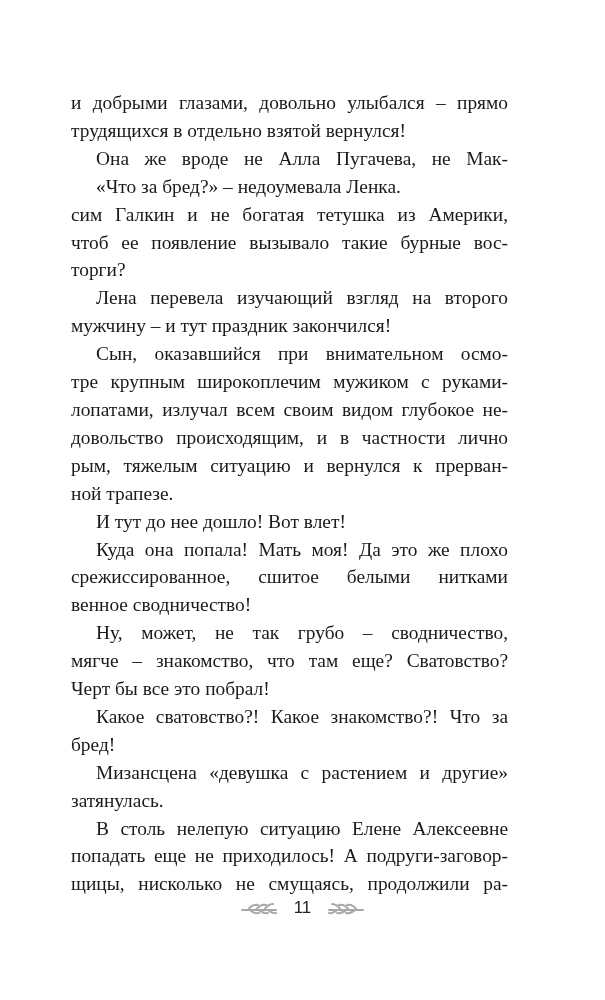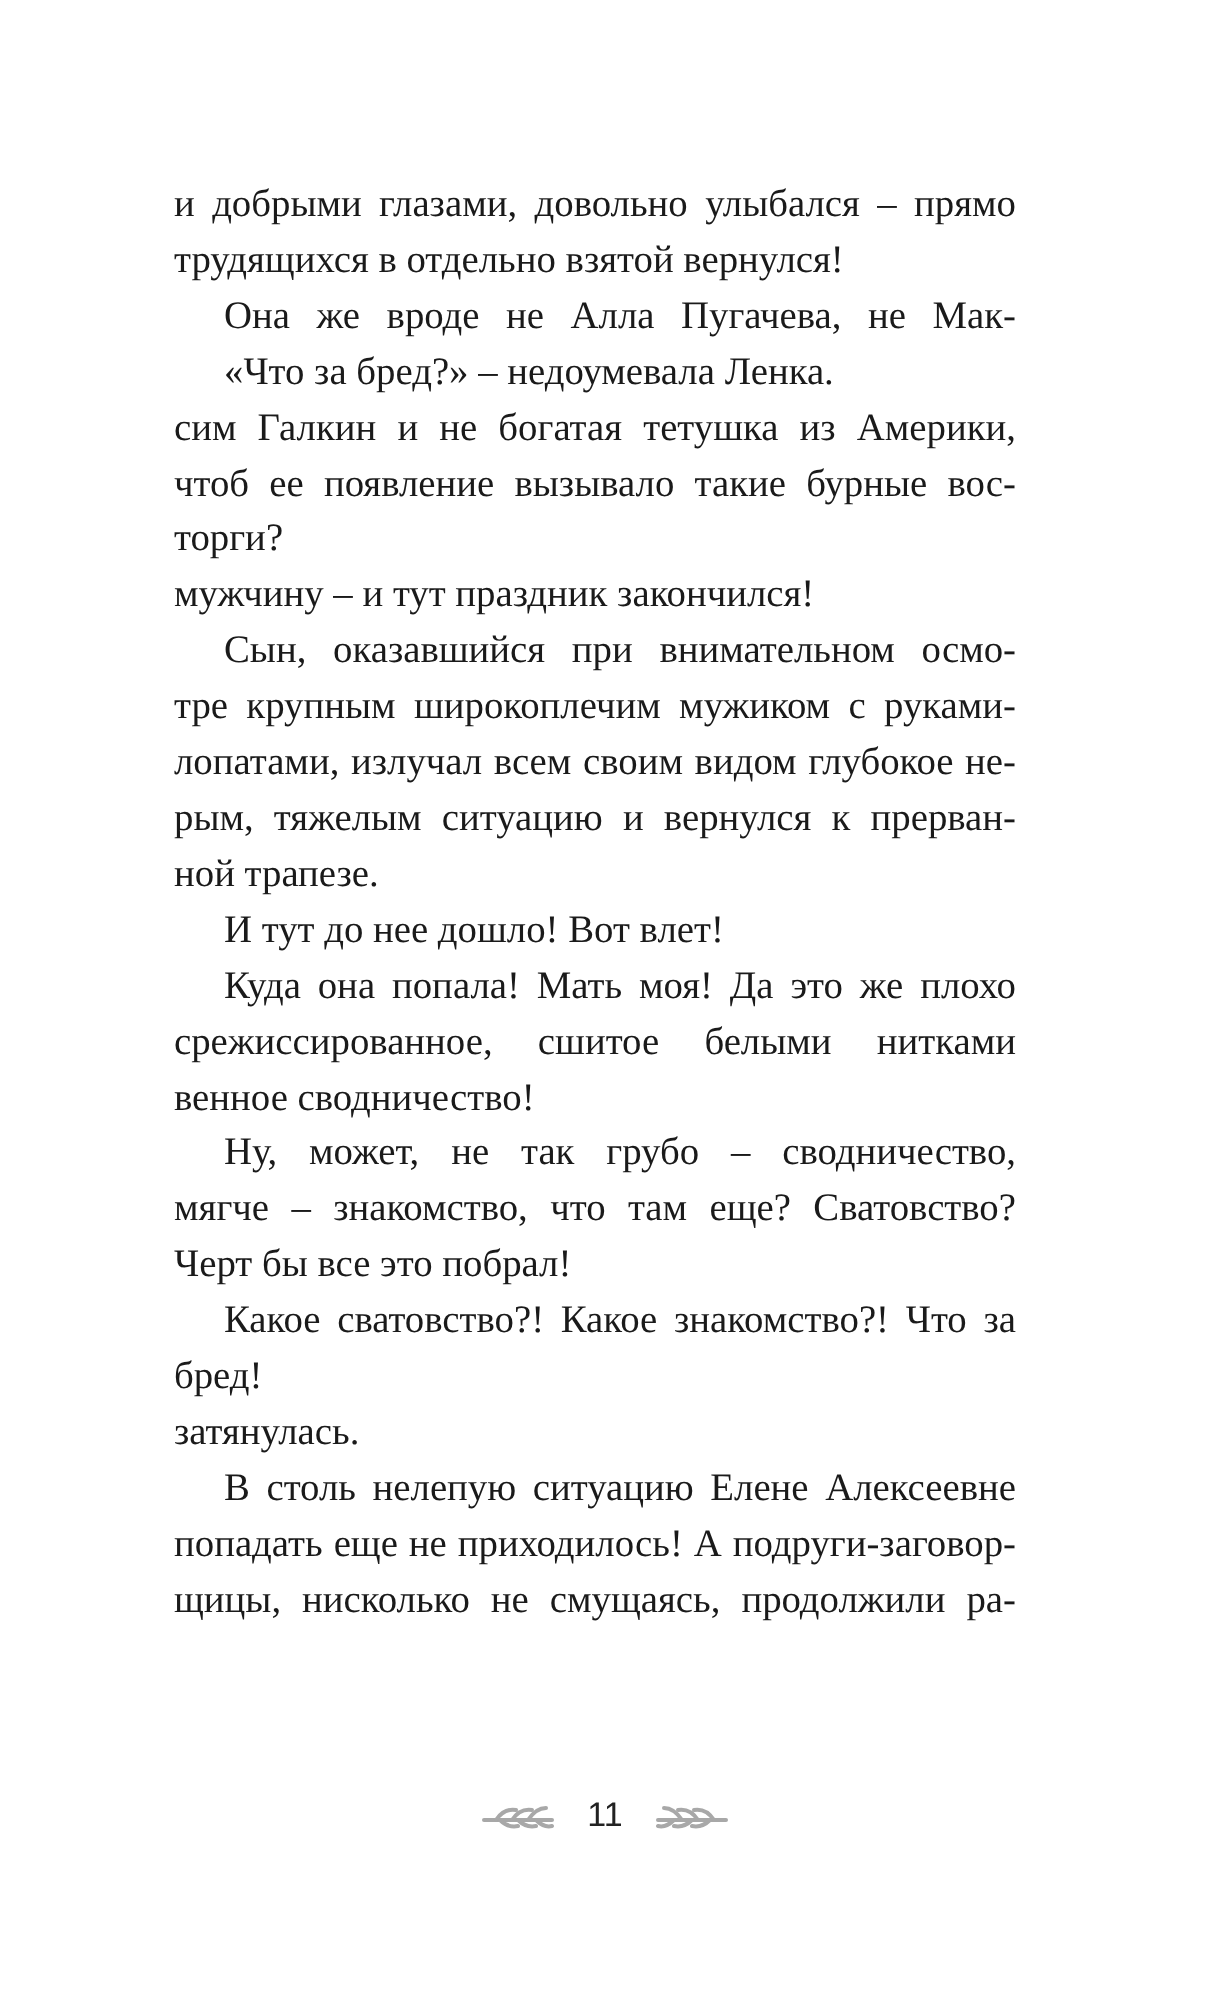--- a/index.html
+++ b/index.html
@@ -21,21 +21,20 @@
       font-family: "Liberation Serif", "DejaVu Serif", serif;
       font-size: 19.4px;
       line-height: 27.9px;
       color: #1a1a1a;
     }
     .line {
       display: block;
       text-align: justify;
       text-align-last: justify;
       white-space: nowrap;
-      margin-left: 16px;
     }
     .line.last {
       text-align-last: left;
     }
     .line.indent {
       padding-left: 25px;
     }
     .folio {
       position: absolute;
       left: 0;
@@ -59,35 +58,38 @@
 <body>
 
 <div class="page-text" id="page-text">
     <span class="line">и добрыми глазами, довольно улыбался – прямо</span>
     <span class="line last">трудящихся в отдельно взятой вернулся!</span>
     <span class="line indent">Она же вроде не Алла Пугачева, не Мак-</span>
     <span class="line indent last">«Что за бред?» – недоумевала Ленка.</span>
     <span class="line">сим Галкин и не богатая тетушка из Америки,</span>
     <span class="line">чтоб ее появление вызывало такие бурные вос-</span>
     <span class="line last">торги?</span>
+    <span class="line indent">Лена перевела изучающий взгляд на второго</span>
     <span class="line last">мужчину – и тут праздник закончился!</span>
     <span class="line indent">Сын, оказавшийся при внимательном осмо-</span>
     <span class="line">тре крупным широкоплечим мужиком с руками-</span>
     <span class="line">лопатами, излучал всем своим видом глубокое не-</span>
+    <span class="line">довольство происходящим, и в частности лично</span>
     <span class="line">рым, тяжелым ситуацию и вернулся к прерван-</span>
     <span class="line last">ной трапезе.</span>
     <span class="line indent last">И тут до нее дошло! Вот влет!</span>
     <span class="line indent">Куда она попала! Мать моя! Да это же плохо</span>
     <span class="line">срежиссированное, сшитое белыми нитками</span>
     <span class="line last">венное сводничество!</span>
     <span class="line indent">Ну, может, не так грубо – сводничество,</span>
     <span class="line">мягче – знакомство, что там еще? Сватовство?</span>
     <span class="line last">Черт бы все это побрал!</span>
     <span class="line indent">Какое сватовство?! Какое знакомство?! Что за</span>
     <span class="line last">бред!</span>
+    <span class="line indent">Мизансцена «девушка с растением и другие»</span>
     <span class="line last">затянулась.</span>
     <span class="line indent">В столь нелепую ситуацию Елене Алексеевне</span>
     <span class="line">попадать еще не приходилось! А подруги-заговор-</span>
     <span class="line">щицы, нисколько не смущаясь, продолжили ра-</span>
   </div>
 
 <div class="folio">
   <span class="sprig">
     <svg width="38" height="14" viewBox="0 0 38 14">
       <g fill="none" stroke="#a8a8a8" stroke-width="2" stroke-linecap="round">

